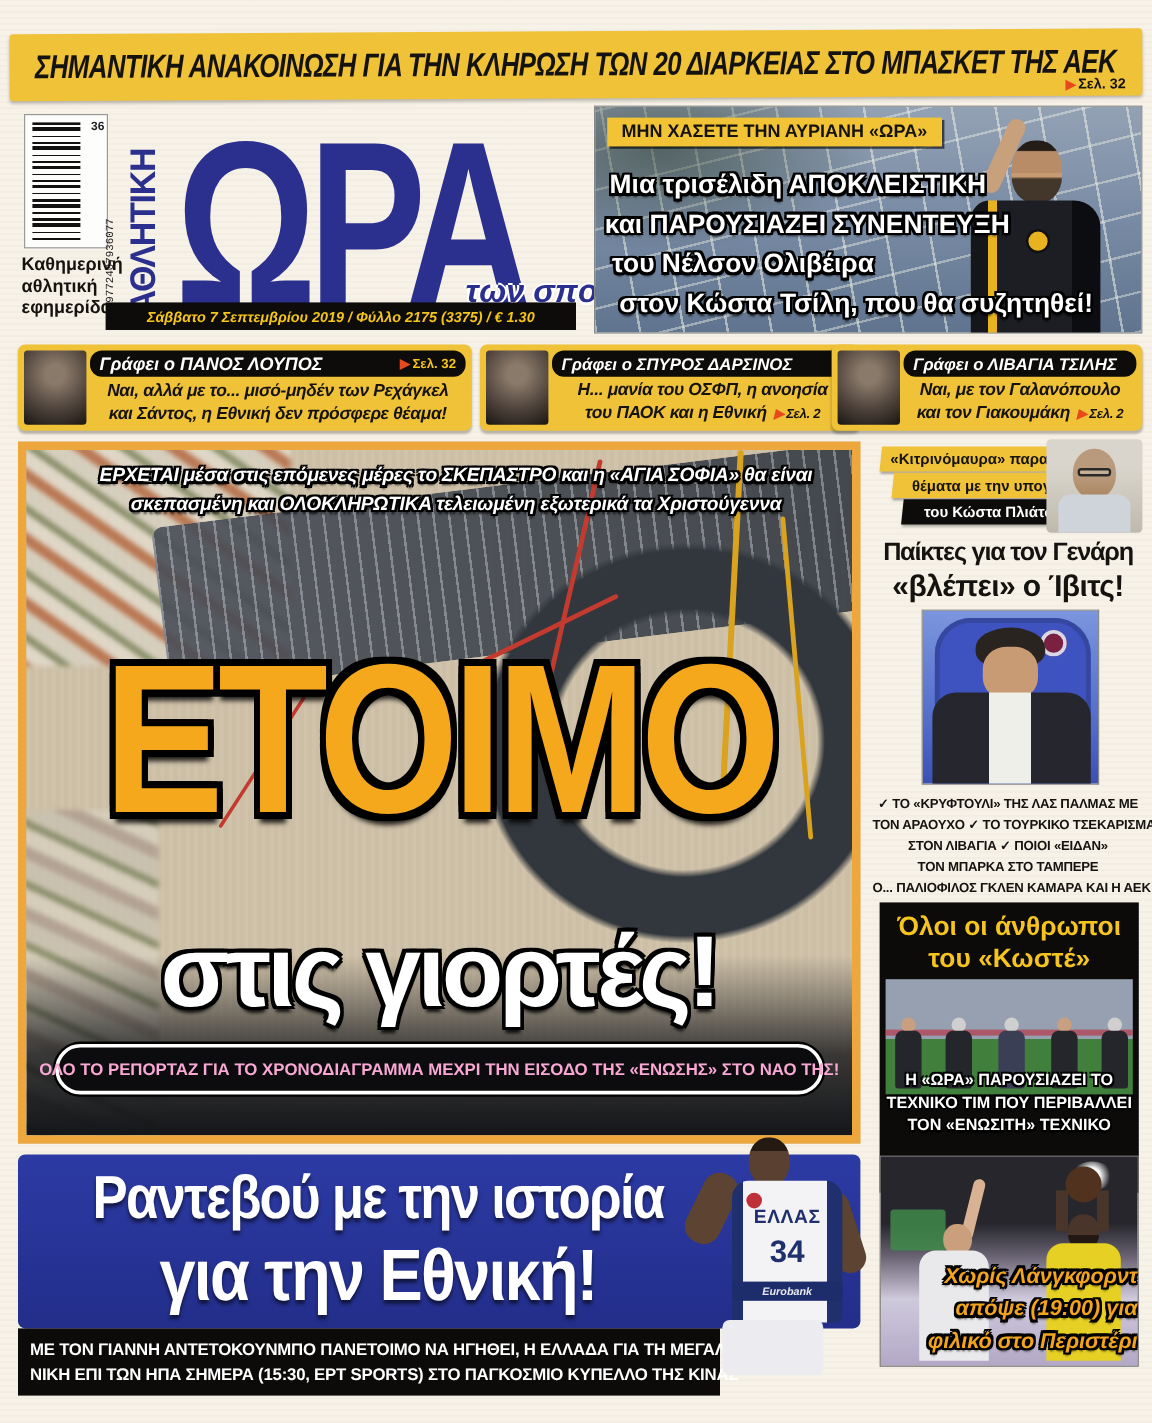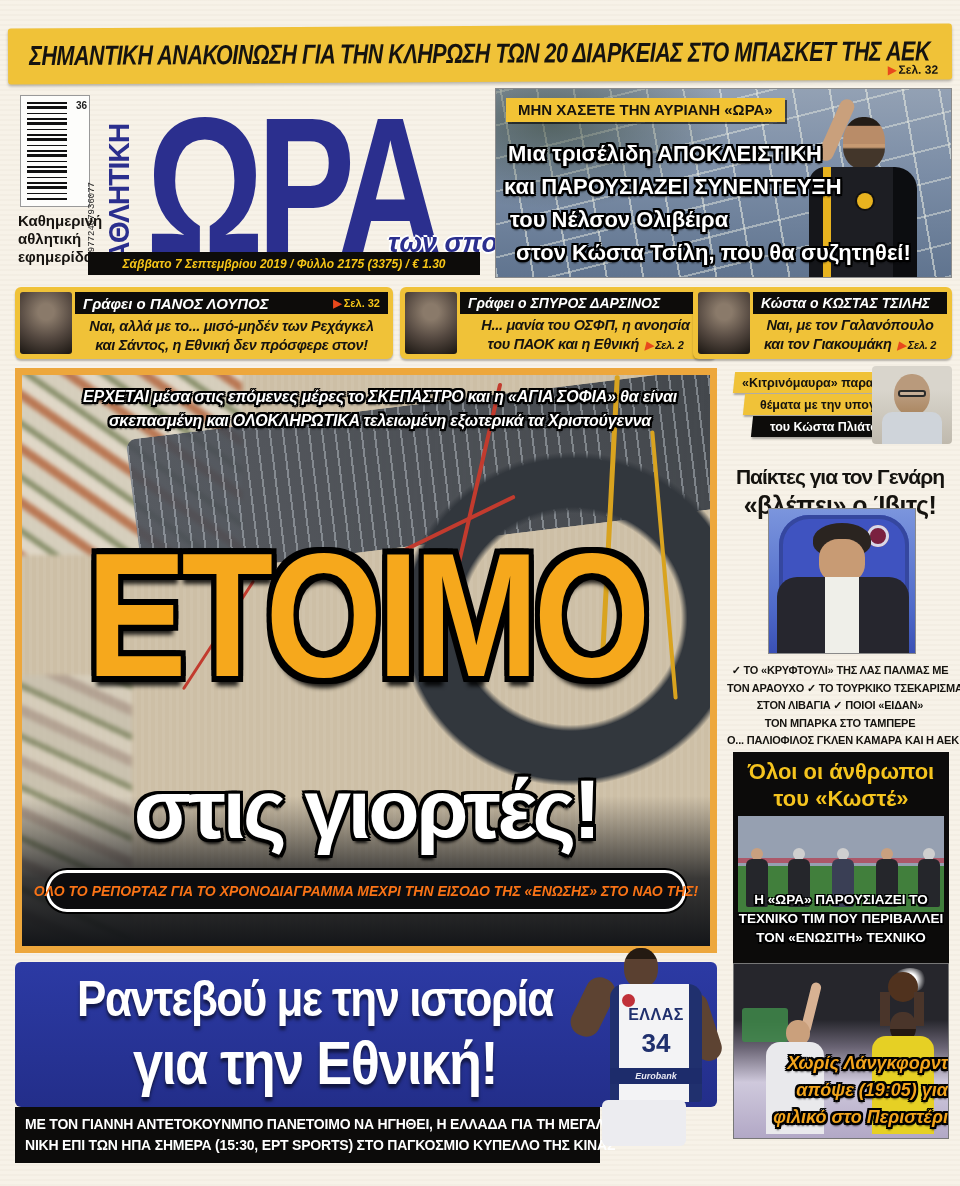--- a/index.html
+++ b/index.html
@@ -55,21 +55,21 @@
   .promo-tag { position:absolute; left:10px; top:9px; background:#f2c335; color:#15130f; font-size:15px; font-weight:900;
                padding:3px 12px 4px 12px; box-shadow:2px 2px 0 rgba(0,0,0,.6); }
   .promo-lines { position:absolute; left:12px; top:48px; }
   .promo-line { font-size:22px; font-weight:900; color:#fff; line-height:33px; white-space:nowrap; }
 
   
   .col-card { top:287px; height:72px; background:#f0c238; border-radius:6px; box-shadow:0 2px 2px rgba(0,0,0,.25); }
   .col-photo { position:absolute; left:5px; top:5px; bottom:5px; width:52px; border-radius:3px;
                background:radial-gradient(circle at 50% 32%, #97олично 0, #8a7a6a 16%, #544840 55%, #201b16 95%); }
   .col-photo { background:radial-gradient(circle at 50% 32%, #8a7a6a 16%, #544840 55%, #201b16 95%); }
-  .col-bar { position:absolute; left:60px; top:5px; right:5px; height:22px; background:#0d0c0a; display:flex; align-items:center; padding:0 8px; }
+  .col-bar { position:absolute; left:60px; top:5px; right:5px; height:22px; background:#0d0c0a; display:flex; align-items:center; padding:0 8px;border-radius:10px; }
   .col-author { color:#fff; font-size:15px; font-weight:900; font-style:italic; white-space:nowrap; flex:1; }
   .col-ref-y { color:#f5c518; font-size:11px; font-weight:700; white-space:nowrap; }
   .col-lines { position:absolute; left:60px; top:29px; right:5px; bottom:4px; display:flex; flex-direction:column; justify-content:center; }
   .col-line { font-size:14.5px; font-weight:900; font-style:italic; color:#16130f; line-height:19px; text-align:center; white-space:nowrap; letter-spacing:-.3px; }
   .col-ref-b { font-size:11px; font-weight:700; color:#16130f; margin-left:6px; }
 
   
   .main-story { left:15px; top:368px; width:702px; height:585px; border:7px solid #eda73c; background:#cdbfa6; overflow:hidden; }
   .ms-texture { position:absolute; inset:0; background:repeating-linear-gradient(90deg, rgba(255,255,255,.06) 0 3px, transparent 3px 7px); }
   .ms-houses { position:absolute; left:-10px; top:-10px; width:230px; height:190px;
@@ -88,35 +88,35 @@
       background:linear-gradient(180deg, rgba(20,22,26,0), rgba(20,22,26,.8) 55%, #141619); }
   .ms-kicker { position:absolute; left:0; right:0; top:10px; text-align:center;padding-left:28px; }
   .ms-kicker div { font-size:16px; font-weight:900; font-style:italic; color:#fff; line-height:24px; white-space:nowrap; letter-spacing:-.2px; }
   .ms-headline { position:absolute; left:0; right:0; top:165px; text-align:center;
       font-size:150px; font-weight:900; color:#f6a81c; letter-spacing:-5px; line-height:1; transform:scale(1,1.18); }
   .ms-subheadline { position:absolute; left:0; right:0; top:392px; text-align:center;
       font-size:84px; font-weight:900; color:#fff; letter-spacing:-3px; line-height:1; }
   .ms-pill { position:absolute; left:24px; right:24px; bottom:34px; height:42px; background:#0c0c0e;
       border:3px solid #fff; border-radius:22px; display:flex; align-items:center; justify-content:center;
       box-shadow:0 0 0 2px #000; }
-  .ms-pill span { color:#f97316; font-size:14px; font-weight:900; font-style:italic; white-space:nowrap; }
+  .ms-pill span { color:#f9a8d4; font-size:14px; font-weight:900; white-space:nowrap; }
 
   
   .tag { height:21px; display:flex; align-items:center; justify-content:center; transform:skewX(-6deg);
          box-shadow:1px 2px 2px rgba(0,0,0,.3); }
   .tag span { transform:skewX(6deg); font-size:12.5px; font-weight:900; white-space:nowrap; }
   .tag-yellow { background:#f0c238; color:#15130f; }
   .tag-black { background:#0d0c0a; color:#fff; }
   .pliatsikas { left:872px; top:366px; width:80px; height:78px; border-radius:4px; overflow:hidden;
       background:linear-gradient(180deg,#d9d5cc 0 30%, #bfb9ad 100%); }
   .pl-head { position:absolute; left:22px; top:8px; width:36px; height:42px; border-radius:48%;
       background:linear-gradient(180deg,#b99a7c 0 52%, #a9855f 100%); }
   .pl-glasses { position:absolute; left:26px; top:24px; width:28px; height:7px; border:2px solid #2a2a2a; border-radius:3px; background:rgba(255,255,255,.2); }
   .pl-body { position:absolute; left:10px; top:46px; width:60px; height:32px; border-radius:10px 10px 0 0; background:#cfd4da; }
-  .sb-headline { left:727px; top:448px; width:226px; text-align:center; color:#15130f;margin-top:16px; }
+  .sb-headline { left:727px; top:448px; width:226px; text-align:center; color:#15130f; }
   .sb-h1 { font-size:21px; font-weight:900; letter-spacing:-1px; line-height:26px; white-space:nowrap; }
   .sb-h2 { font-size:25px; font-weight:900; letter-spacing:-.5px; line-height:30px; white-space:nowrap; }
   .ivic { left:768px; top:508px; width:148px; height:146px; overflow:hidden; border:1px solid #8a8a8a;
       background:linear-gradient(180deg,#7b95dd 0,#4e69c9 70%,#3a50b5 100%); }
   .iv-seat { position:absolute; left:10px; top:6px; right:6px; bottom:0; border-radius:30px 30px 0 0; background:#3f53c0;
       box-shadow:inset 0 0 0 4px #35479f; }
   .iv-logo { position:absolute; right:26px; top:16px; width:22px; height:22px; border-radius:50%; background:#7a2040; box-shadow:inset 0 0 0 3px #d8d8e8; }
   .iv-hair { position:absolute; left:44px; top:14px; width:58px; height:34px; border-radius:50% 50% 40% 40%; background:#2a2420; }
   .iv-face { position:absolute; left:50px; top:30px; width:46px; height:44px; border-radius:42%; background:#c89b74; }
   .iv-jacket { position:absolute; left:8px; top:68px; width:132px; height:78px; border-radius:20px 20px 0 0;
@@ -223,37 +223,37 @@
   </div>
 
   <div class="abs col-card" style="left:15px;width:378px;">
     <div class="col-photo"></div>
     <div class="col-bar">
       <span class="col-author">Γράφει ο ΠΑΝΟΣ ΛΟΥΠΟΣ</span>
       <span class="col-ref-y"><span class="arrow">▶</span><span>Σελ. 32</span></span>
     </div>
     <div class="col-lines">
       <div class="col-line">Ναι, αλλά με το... μισό-μηδέν των Ρεχάγκελ</div>
-      <div class="col-line">και Σάντος, η Εθνική δεν πρόσφερε στον!</div>
+      <div class="col-line">και Σάντος, η Εθνική δεν πρόσφερε θέαμα!</div>
     </div>
   </div>
   <div class="abs col-card" style="left:400px;width:316px;">
     <div class="col-photo"></div>
     <div class="col-bar">
       <span class="col-author" style="font-size:14px">Γράφει ο ΣΠΥΡΟΣ ΔΑΡΣΙΝΟΣ</span>
     </div>
     <div class="col-lines">
       <div class="col-line">Η... μανία του ΟΣΦΠ, η ανοησία</div>
       <div class="col-line"><span>του ΠΑΟΚ και η Εθνική</span><span class="col-ref-b"><span class="arrow">▶</span><span>Σελ. 2</span></span></div>
     </div>
   </div>
   <div class="abs col-card" style="left:693px;width:259px;">
     <div class="col-photo"></div>
     <div class="col-bar">
-      <span class="col-author" style="font-size:14px">Κώστα ο ΚΩΣΤΑΣ ΤΣΙΛΗΣ</span>
+      <span class="col-author" style="font-size:14px">Γράφει ο ΛΙΒΑΓΙΑ ΤΣΙΛΗΣ</span>
     </div>
     <div class="col-lines">
       <div class="col-line">Ναι, με τον Γαλανόπουλο</div>
       <div class="col-line"><span>και τον Γιακουμάκη</span><span class="col-ref-b"><span class="arrow">▶</span><span>Σελ. 2</span></span></div>
     </div>
   </div>
 
   <div class="abs main-story">
     <div class="ms-texture"></div>
     <div class="ms-houses"></div>
@@ -353,21 +353,21 @@
     <div class="bk-banner"></div>
     <div class="bk-p1-arm"></div>
     <div class="bk-p1-head"></div>
     <div class="bk-p1-body"></div>
     <div class="bk-ball"></div>
     <div class="bk-p2-arms"></div>
     <div class="bk-p2-head"></div>
     <div class="bk-p2-body"></div>
     <div class="bk-lines">
       <div class="o2">Χωρίς Λάνγκφορντ</div>
-      <div class="o2">απόψε (19:05) για</div>
+      <div class="o2">απόψε (19:00) για</div>
       <div class="o2">φιλικό στο Περιστέρι</div>
     </div>
   </div>
 
   <div class="abs nat">
     <div class="nat-h1">Ραντεβού με την ιστορία</div>
     <div class="nat-h2">για την Εθνική!</div>
   </div>
   <div class="abs deck">
     <div>ΜΕ ΤΟΝ ΓΙΑΝΝΗ ΑΝΤΕΤΟΚΟΥΝΜΠΟ ΠΑΝΕΤΟΙΜΟ ΝΑ ΗΓΗΘΕΙ, Η ΕΛΛΑΔΑ ΓΙΑ ΤΗ ΜΕΓΑΛΗ</div>

